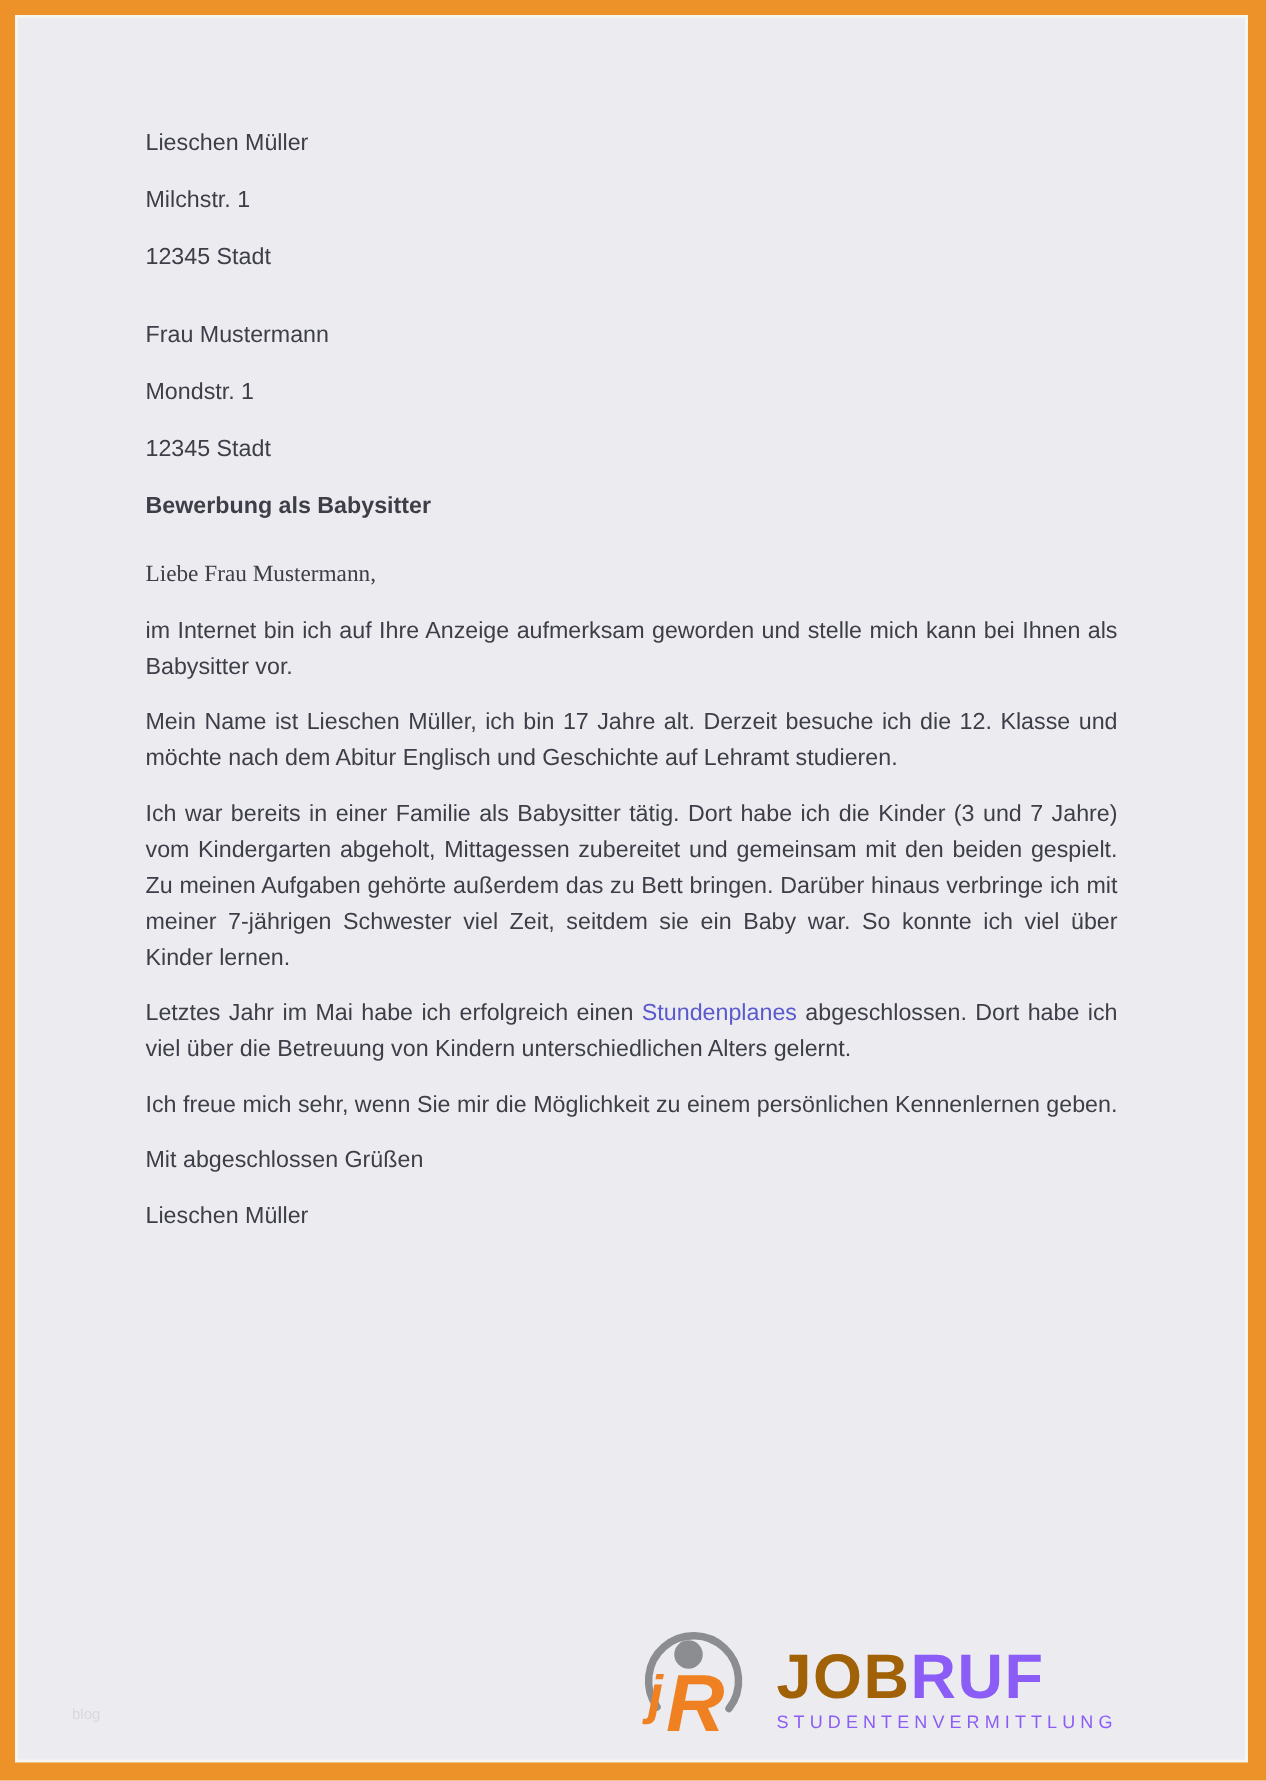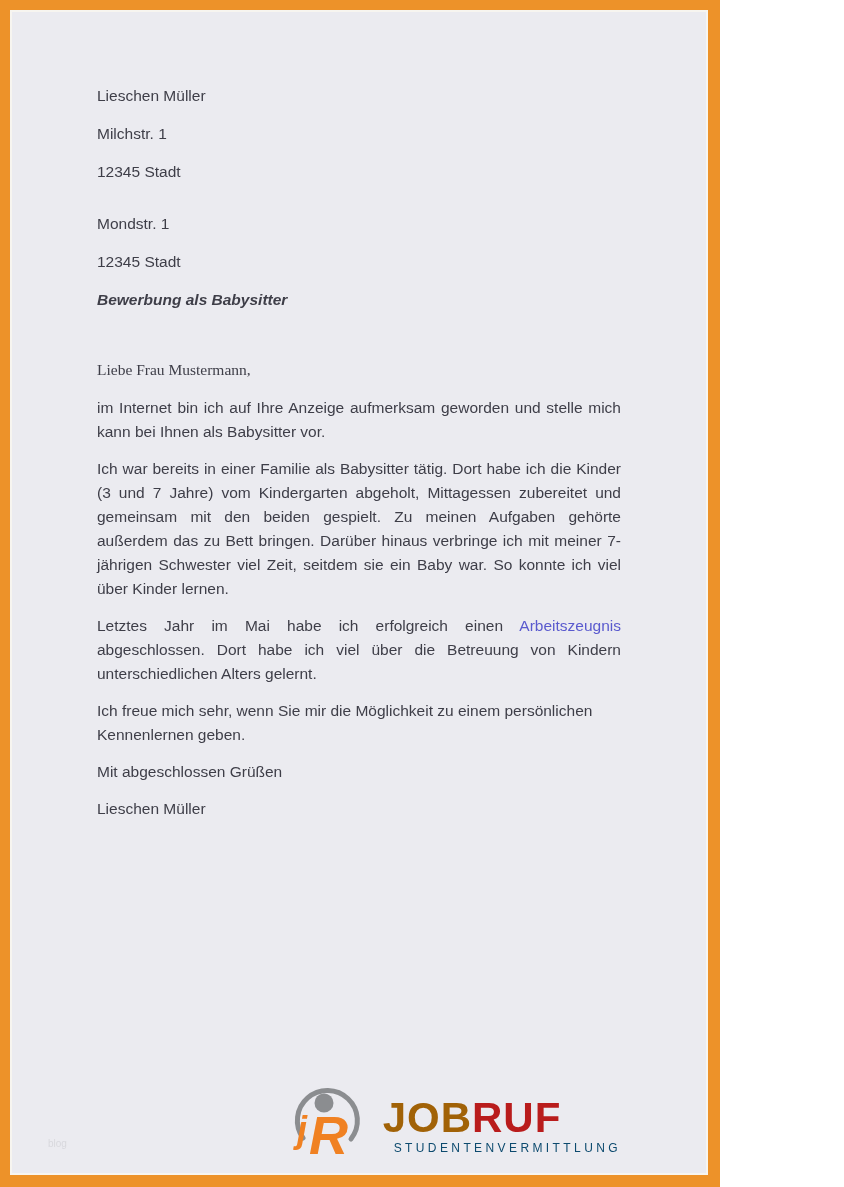--- a/index.html
+++ b/index.html
@@ -1,95 +1,97 @@
 <!DOCTYPE html>
 <html lang="de"><head>
 <meta charset="utf-8">
 <style>
   html,body { margin:0; padding:0; }
   body { background:#ffffff; font-family:"Liberation Sans","DejaVu Sans",sans-serif; }
 
   .page {
     position:relative;
-    width:720px; height:1187px;
+    width:844px; height:1187px;
     box-sizing:border-box;
     border:10px solid #ED9229;
     border-right-width:12px;
     border-bottom-width:12px;
     background:#ebebf0;
     box-shadow: inset 0 0 0 2px rgba(255,252,240,0.6);
     overflow:hidden;
     color:#3e3e48;
   }
 
   .letter {
     padding:78px 87px 0 87px;
     font-size:15.5px;
   }
 
   .addr-line { line-height:15px; margin:0 0 23px 0; }
   .sender-block { margin-bottom:37px; }
 
   .date-line { text-align:right; line-height:15px; margin:0 0 22px 0; }
 
-  .subject { font-weight:bold; line-height:15px; margin:0 0 51px 0;font-style:italic; }
+  .subject { font-weight:bold; line-height:15px; margin:0 0 26px 0; }
 
   .salutation { line-height:24px; margin:0 0 14px 0;font-family:Liberation Serif, serif; }
 
   .body-par { line-height:24px; margin:0 0 13px 0; text-align:justify; }
   .body-par:last-of-type,
   .no-justify { text-align:left; }
 
   .closing, .signature, .attachments { line-height:24px; margin:0 0 13px 0; }
 
   .link { color:#5a5ace; text-decoration:none; cursor:pointer; }
 
   .logo-row {
     position:absolute;
     right:87px; top:1072px;
     display:flex; align-items:center;
   }
   .logo-icon { width:80px; height:88px; margin-right:14px; }
   .logo-text { display:flex; flex-direction:column; }
   .logo-word { font-size:42px; font-weight:bold; line-height:40px; letter-spacing:1px; }
   .logo-word .part-a { color:#a16207; }
-  .logo-word .part-b { color:#b91c1c;margin-top:36px; }
-  .logo-sub { font-size:12px; color:#0c4a6e; letter-spacing:3.4px; margin-top:3px;margin-left:11px; }
+  .logo-word .part-b { color:#8b5cf6;margin-top:36px; }
+  .logo-sub { font-size:12px; color:#8b5cf6; letter-spacing:3.4px; margin-top:3px; }
 
   .watermark {
     position:absolute; left:38px; top:1128px;
     font-size:10px; color:#d8d8dd;
   }
 </style>
 </head>
 <body>
 
 <div class="page">
   <div class="letter">
 
     <div class="sender-block">
       <p class="addr-line">Lieschen Müller</p>
       <p class="addr-line">Milchstr. 1</p>
       <p class="addr-line">12345 Stadt</p>
     </div>
 
     <div class="recipient-block">
+      <p class="addr-line">Frau Mustermann</p>
       <p class="addr-line">Mondstr. 1</p>
       <p class="addr-line">12345 Stadt</p>
     </div>
 
 
     <p class="subject">Bewerbung als Babysitter</p>
 
     <p class="salutation">Liebe Frau Mustermann,</p>
 
     <p class="body-par">im Internet bin ich auf Ihre Anzeige aufmerksam geworden und stelle mich kann bei Ihnen als Babysitter vor.</p>
+    <p class="body-par">Mein Name ist Lieschen Müller, ich bin 17 Jahre alt. Derzeit besuche ich die 12. Klasse und möchte nach dem Abitur Englisch und Geschichte auf Lehramt studieren.</p>
     <p class="body-par">Ich war bereits in einer Familie als Babysitter tätig. Dort habe ich die Kinder (3 und 7 Jahre) vom Kindergarten abgeholt, Mittagessen zubereitet und gemeinsam mit den beiden gespielt. Zu meinen Aufgaben gehörte außerdem das zu Bett bringen. Darüber hinaus verbringe ich mit meiner 7-jährigen Schwester viel Zeit, seitdem sie ein Baby war. So konnte ich viel über Kinder lernen.</p>
 
-    <p class="body-par"><span>Letztes Jahr im Mai habe ich erfolgreich einen </span><a class="link">Arbeitszeugnis</a><span> abgeschlossen. Dort habe ich viel über die Betreuung von Kindern unterschiedlichen Alters gelernt.</span></p>
+    <p class="body-par"><span>Letztes Jahr im Mai habe ich erfolgreich einen </span><a class="link">Stundenplanes</a><span> abgeschlossen. Dort habe ich viel über die Betreuung von Kindern unterschiedlichen Alters gelernt.</span></p>
 
     <p class="body-par no-justify">Ich freue mich sehr, wenn Sie mir die Möglichkeit zu einem persönlichen Kennenlernen geben.</p>
 
     <p class="closing">Mit abgeschlossen Grüßen</p>
     <p class="signature">Lieschen Müller</p>
   </div>
 
   <div class="logo-row">
     <svg class="logo-icon" viewBox="0 0 80 88" xmlns="http://www.w3.org/2000/svg">
       <path d="M 14 56 A 30 30 0 1 1 62 57" fill="none" stroke="#8B8D90" stroke-width="5" stroke-linecap="round"></path>

